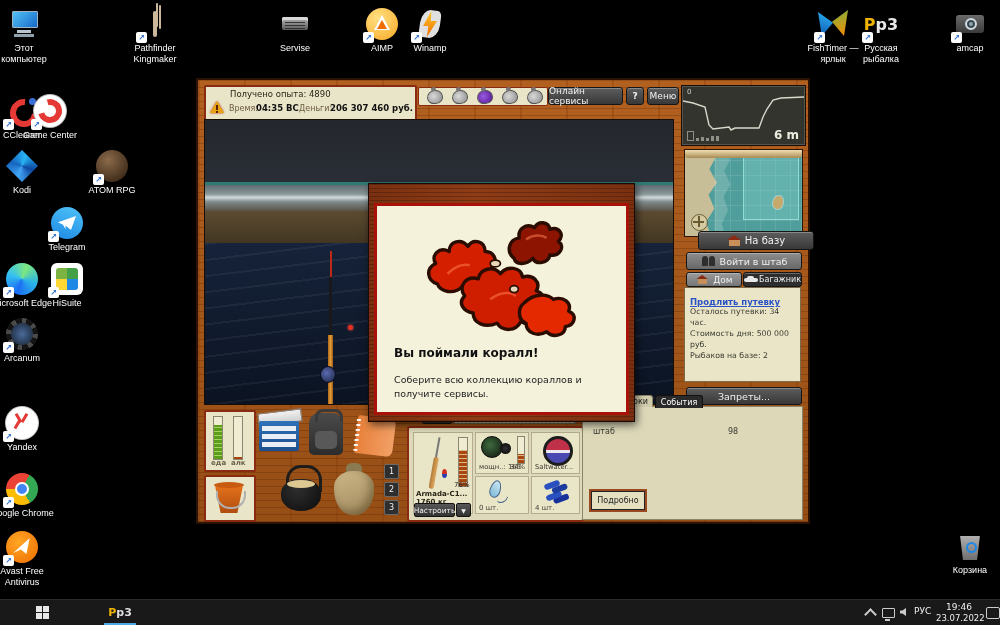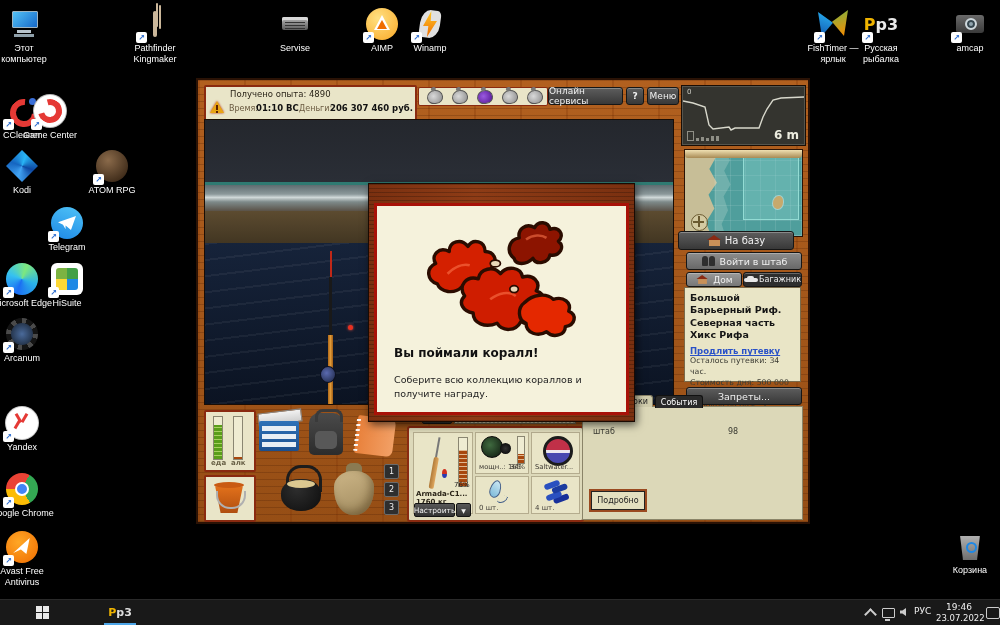--- a/index.html
+++ b/index.html
@@ -352,21 +352,21 @@
 
 <div id="gw">
 
   <div class="bpanel" style="left:6px;top:5px;width:209px;height:32px">
     <div class="abs" style="left:24px;top:2px;font-size:8.5px;color:#2a2418">Получено опыта: 4890</div>
     <div class="warn" style="left:4px;top:14px">
         <i></i>
         <b></b>
       </div>
     <div class="abs" style="left:23px;top:17px;font-size:8px;color:#6a5a40">Время:</div>
-    <div class="abs" style="left:50px;top:16px;font-size:8.5px;font-weight:bold;color:#111">01:10 ВС</div>
+    <div class="abs" style="left:50px;top:16px;font-size:8.5px;font-weight:bold;color:#111">04:35 ВС</div>
     <div class="abs" style="left:93px;top:17px;font-size:8px;color:#6a5a40">Деньги:</div>
     <div class="abs" style="left:124px;top:16px;font-size:8.5px;font-weight:bold;color:#111">206 307 460 руб.</div>
   </div>
 
   <div class="bpanel" style="left:220px;top:7px;width:120px;height:17px;border-width:1px;display:flex;align-items:center;gap:9px;padding-left:8px">
     <div class="pouch"></div>
     <div class="pouch"></div>
     <div class="pouch full"></div>
     <div class="pouch"></div>
     <div class="pouch"></div>
@@ -414,39 +414,38 @@
   <div id="map">
     <div class="grid"></div>
     <div class="land"></div>
     <div class="shoal"></div>
     <div class="hl"></div>
     <div class="isle"></div>
     <div class="compass"></div>
     <div class="roll"></div>
   </div>
 
-  <div class="gbtn" style="left:480px;top:151px;width:114px;height:17px;font-size:10px">
+  <div class="gbtn" style="left:500px;top:151px;width:114px;height:17px;font-size:10px">
     <span class="ihouse"></span>
     <span>На базу</span>
   </div>
   <div class="gbtn" style="left:488px;top:172px;width:114px;height:16px;background:linear-gradient(180deg,#8d8d8d,#686868);font-size:9.5px">
     <span class="ippl"></span>
     <span>Войти в штаб</span>
   </div>
   <div class="gbtn" style="left:488px;top:192px;width:54px;height:13px;background:linear-gradient(180deg,#9a9a9a,#777);font-size:9px">
     <span class="ihouse" style="transform:scale(.8)"></span>
     <span>Дом</span>
   </div>
   <div class="gbtn" style="left:545px;top:192px;width:57px;height:13px;background:#2e2e2e;font-size:8px">
     <span class="icar"></span>
     <span>Багажник</span>
   </div>
 
   <div id="info">
-    <div class="ttl">Большой Барьерный Риф. Северная часть Хикс Рифа</div>
     <div class="lnk">Продлить путевку</div>
     <div class="ln">Осталось путевки: 34 час.</div>
     <div class="ln">Стоимость дня: 500 000 руб.</div>
     <div class="ln">Рыбаков на базе: 2</div>
   </div>
 
   <div class="gbtn" style="left:488px;top:307px;width:114px;height:16px;font-size:9.5px">
     <span>Запреты...</span>
   </div>
 
@@ -588,21 +587,21 @@
       </g>
       <g fill="none" stroke="#ff7a50" stroke-width="3" opacity="0.55">
         <path d="M40,70 C48,62 58,58 66,60"></path>
         <path d="M90,100 C100,92 112,90 120,96"></path>
         <path d="M132,30 C140,24 150,24 156,28"></path>
       </g>
       <ellipse cx="96" cy="58" rx="6" ry="4" fill="#e8d8b8" stroke="#2a0c00" stroke-width="2"></ellipse>
       <ellipse cx="118" cy="88" rx="5" ry="4" fill="#e8d8b8" stroke="#2a0c00" stroke-width="2"></ellipse>
     </svg>
     <div class="mh">Вы поймали коралл!</div>
-    <div class="mt">Соберите всю коллекцию кораллов и получите награду.</div>
+    <div class="mt">Соберите всю коллекцию кораллов и получите сервисы.</div>
   </div>
 </div>
 
 <div id="tb">
   <div class="start">
     <i>
         <b></b>
         <b></b>
         <b></b>
         <b></b>

